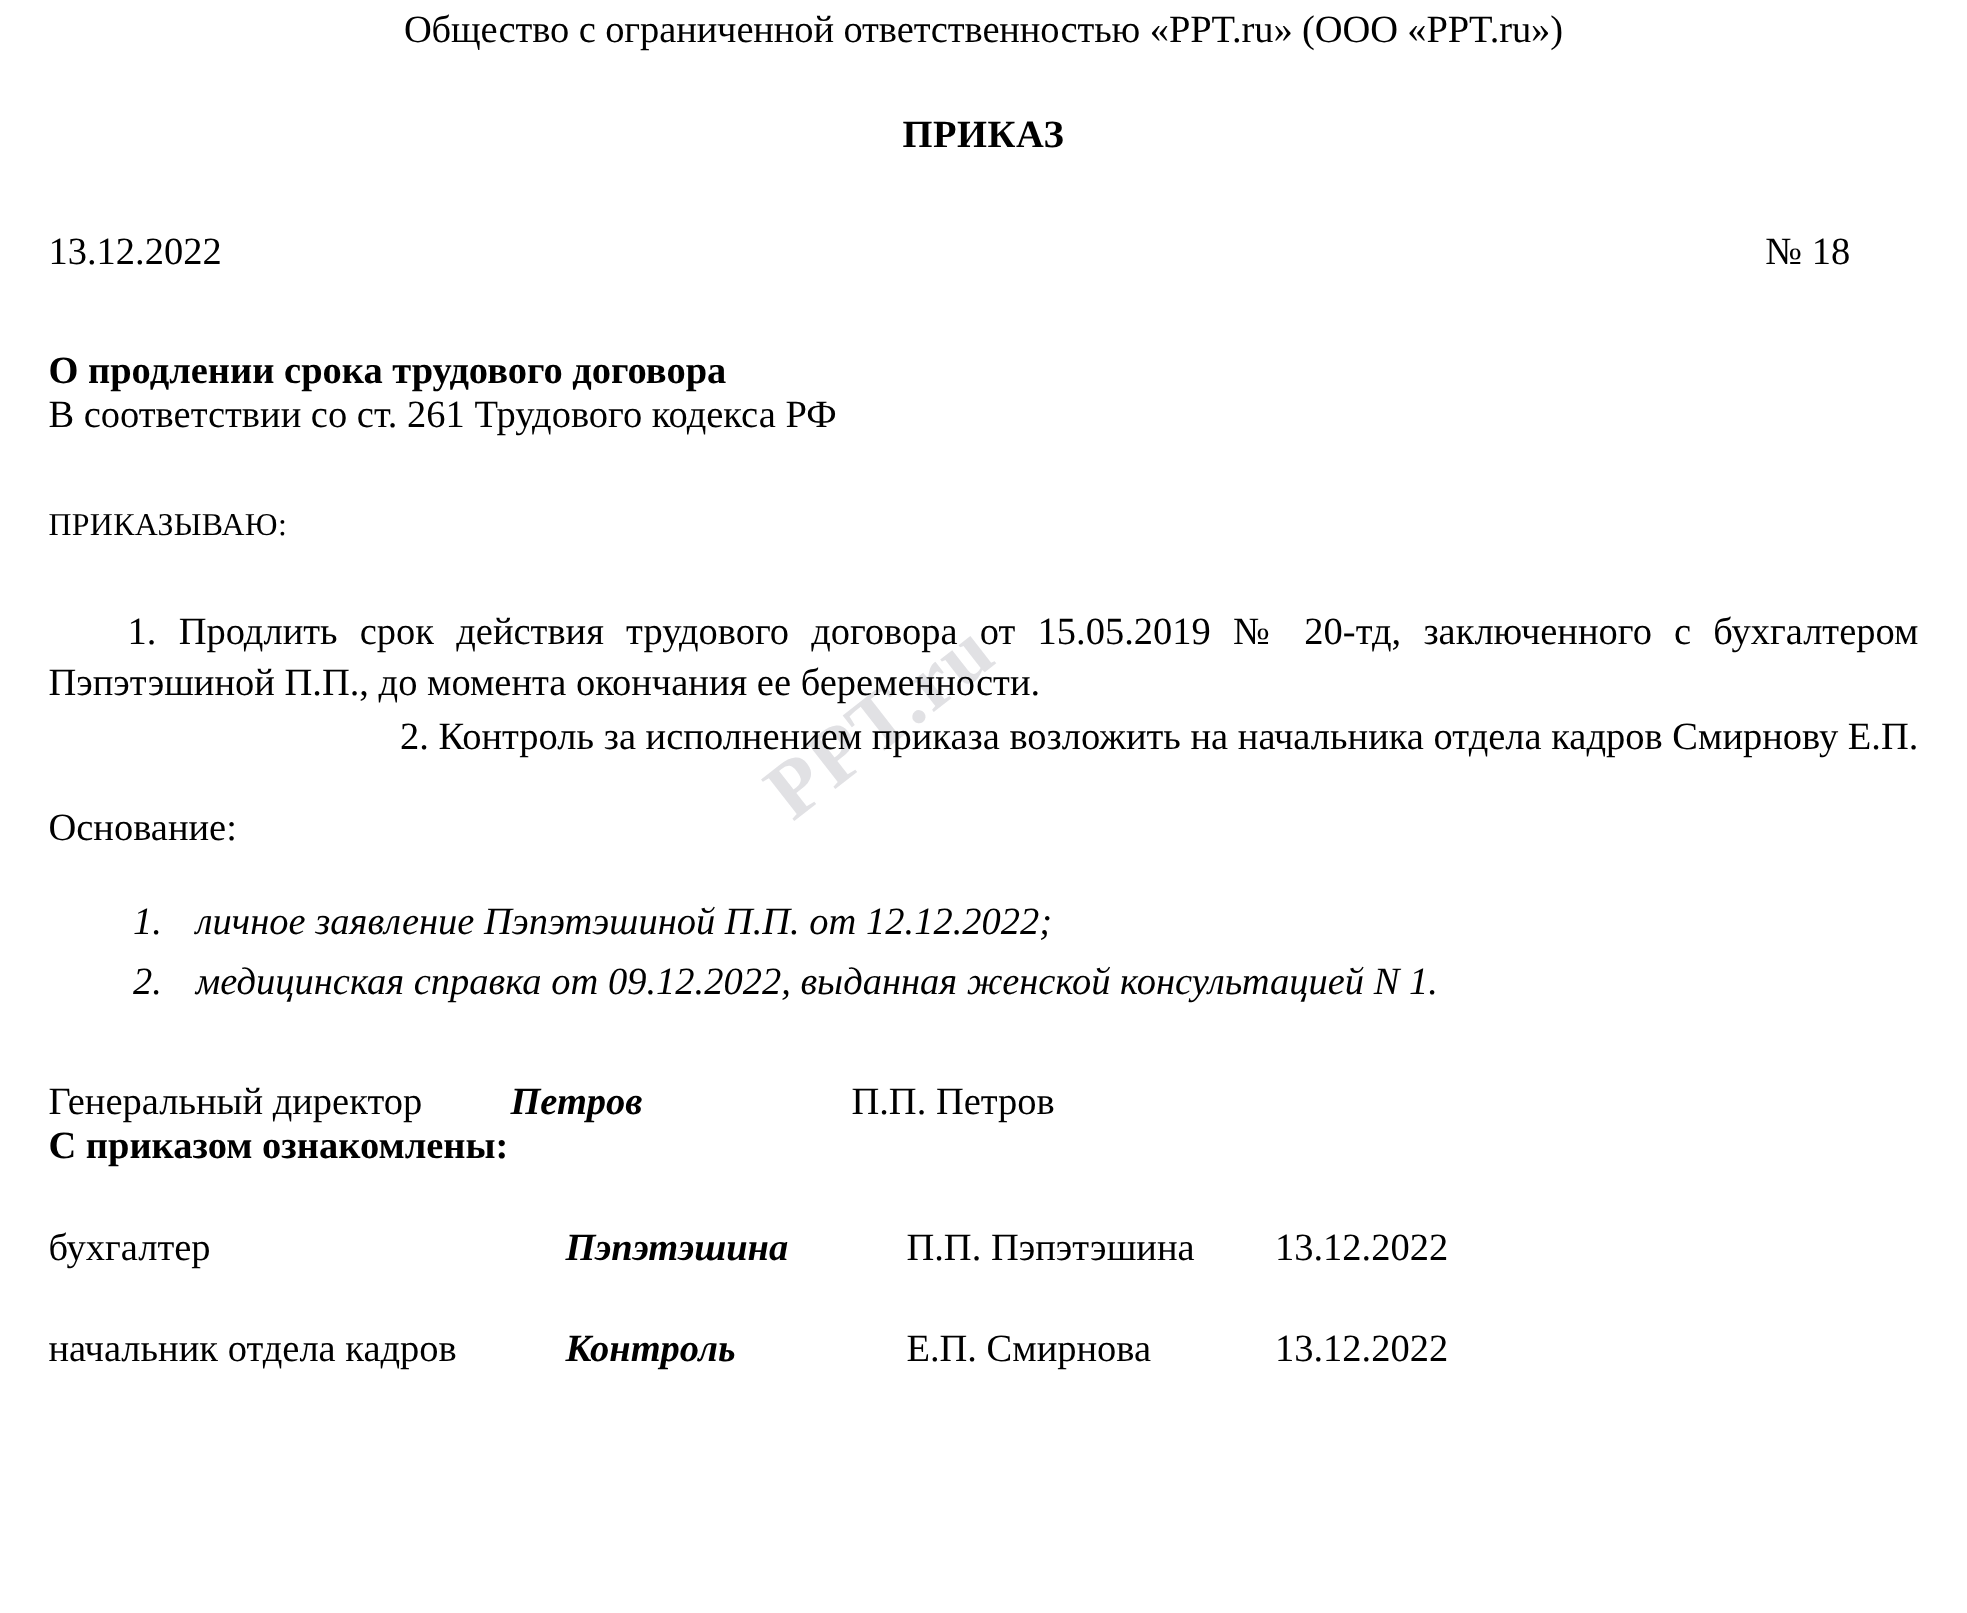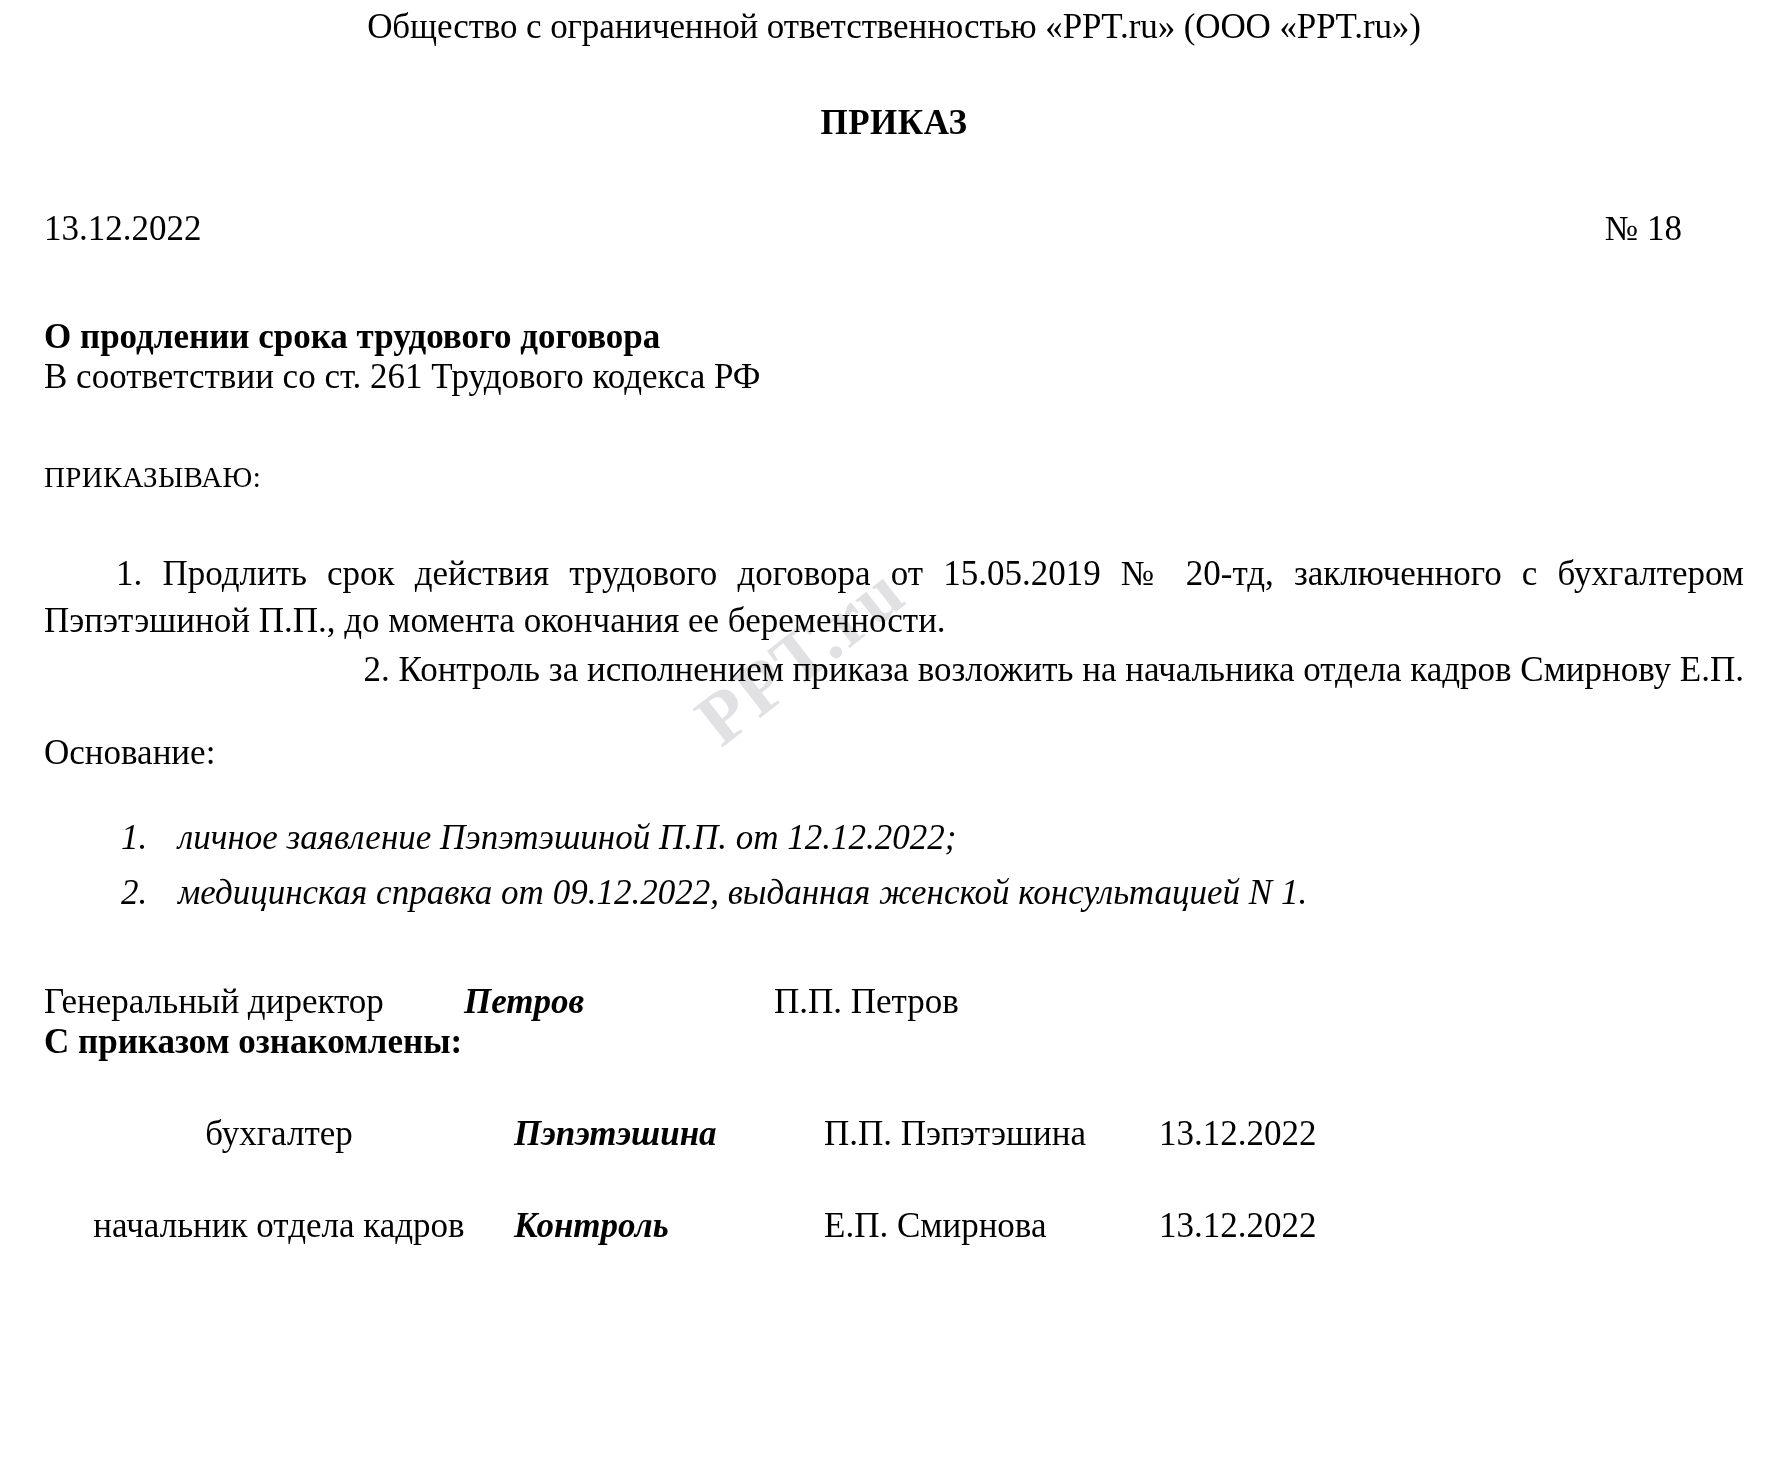--- a/index.html
+++ b/index.html
@@ -123,21 +123,21 @@
   .ack-label {
     font-size: 35px;
     font-weight: bold;
   }
   .ack-row {
     display: flex;
     align-items: baseline;
     font-size: 35px;
     margin-top: 52px;
   }
-  .ack-row .post { width: 470px; text-align: center; }
+  .ack-row .post { width: 470px; }
   .ack-row .signature {
     width: 310px;
     font-style: italic;
     font-weight: bold;
   }
   .ack-row .decoded { width: 335px; }
   .ack-row .date { width: 220px; }
 </style>
 </head>
 <body>

